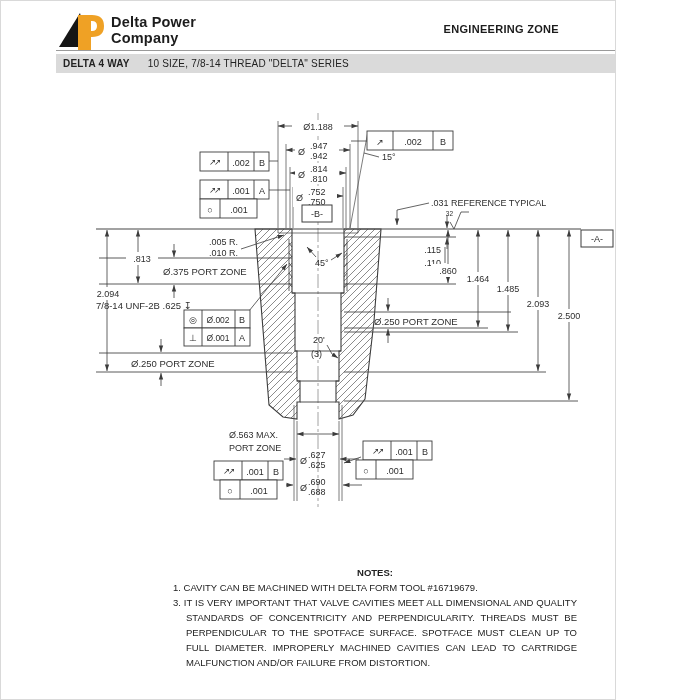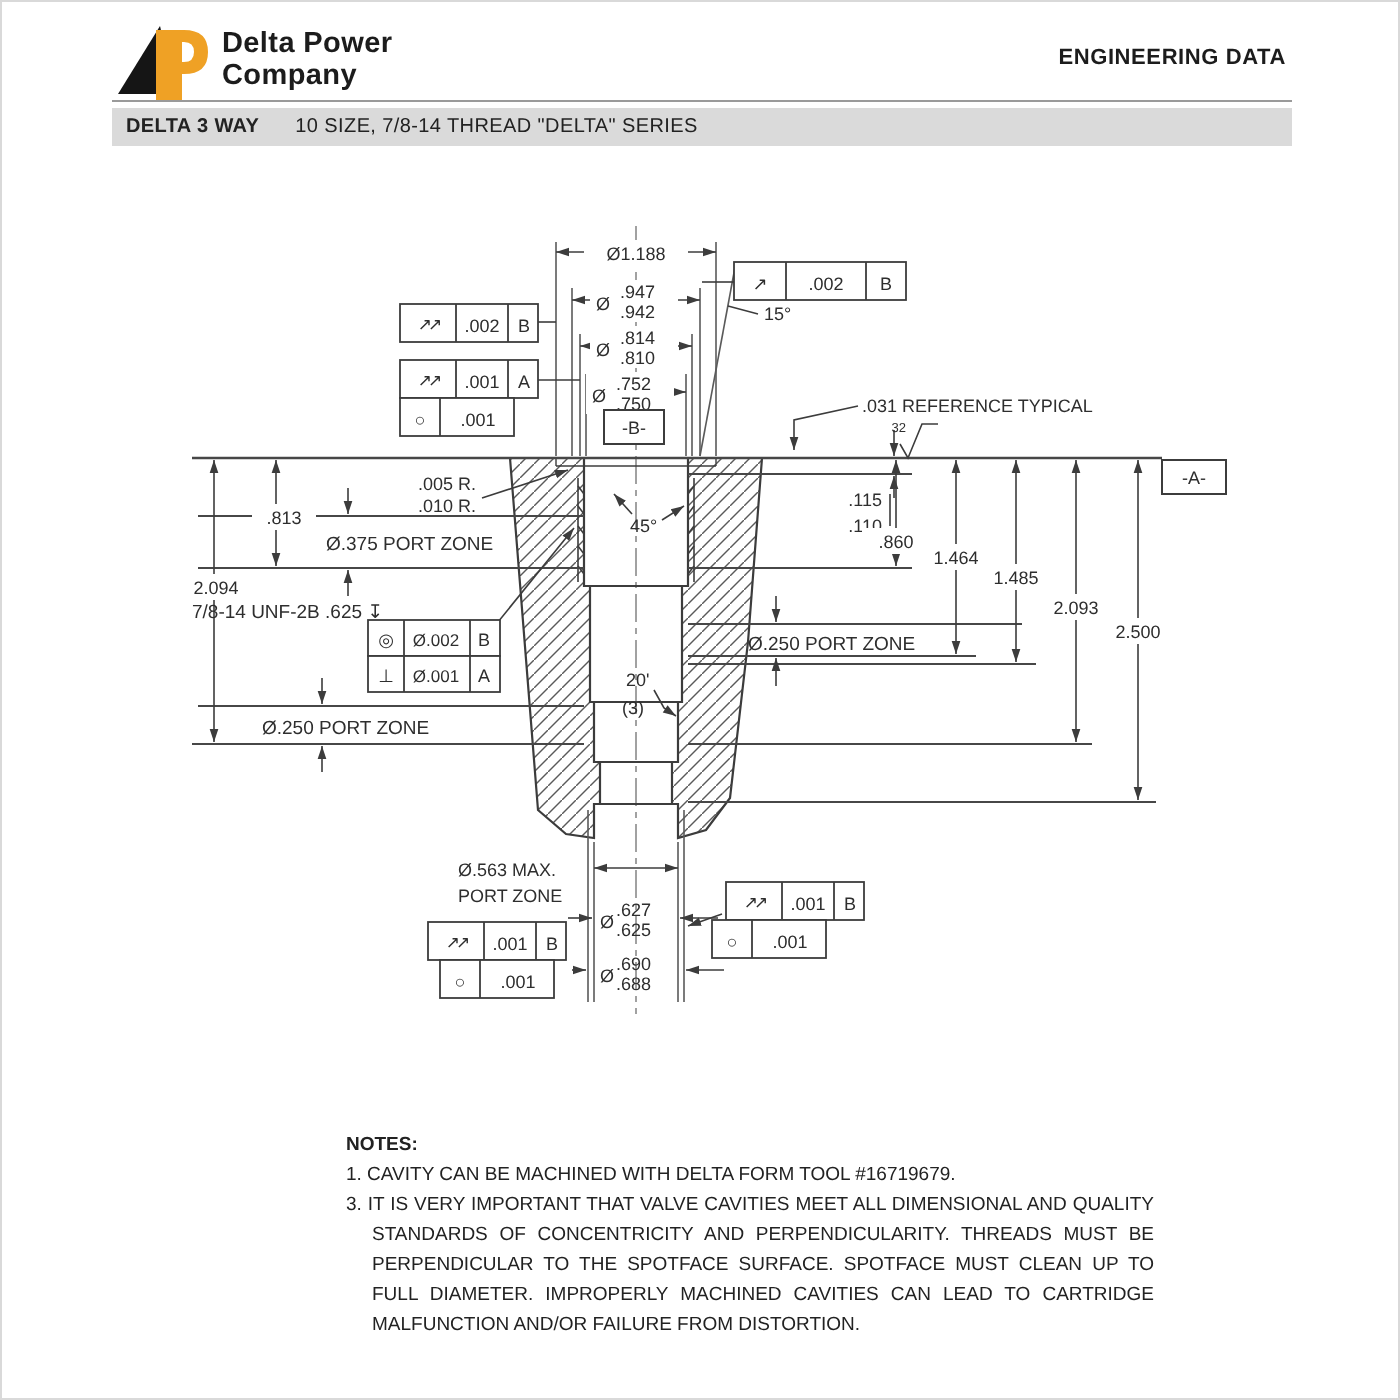--- a/index.html
+++ b/index.html
@@ -1,51 +1,51 @@
 <!DOCTYPE html>
 <html><head>
 <meta charset="utf-8">
 <style>
   html,body{margin:0;padding:0;background:#fff;}
-  .page{width:700px;height:700px;position:relative;background:#fff;border:1px solid #d9d9d9;box-sizing:border-box;overflow:hidden;
+  .page{width:616px;height:700px;position:relative;background:#fff;border:1px solid #d9d9d9;box-sizing:border-box;overflow:hidden;
         font-family:"Liberation Sans","DejaVu Sans",sans-serif;}
   .abs{position:absolute;}
   
   .company{left:110px;top:13px;font-size:14.5px;font-weight:bold;color:#1c1c1c;line-height:16px;letter-spacing:.2px;}
   .engdata{right:56px;top:22px;font-size:11px;font-weight:bold;color:#1c1c1c;letter-spacing:.3px;}
   .rule{left:55px;top:49px;width:590px;height:1px;background:#9a9a9a;}
   .titlebar{left:55px;top:53px;width:590px;height:19px;background:#dadada;line-height:19px;font-size:10px;color:#222;}
   .titlebar .b{font-weight:bold;margin-left:7px;letter-spacing:.2px;}
   .titlebar .d{margin-left:18px;letter-spacing:.2px;}
   
   .notes{left:172px;top:564px;width:404px;font-size:9.5px;color:#222;line-height:15px;}
-  .notes .nt{font-weight:bold;}
+  .notes .nt{font-weight:bold;text-align:center;}
   .notes .ni{text-align:justify;padding-left:13px;text-indent:-13px;}
   
   .t{font-family:"Liberation Sans","DejaVu Sans",sans-serif;fill:#2e2e2e;}
   .t9{font-size:9px;}  .t85{font-size:8.5px;} .t95{font-size:9.5px;} .t6{font-size:6.5px;}
   svg line,svg polyline,svg path{vector-effect:non-scaling-stroke;}
 </style>
 </head>
 <body>
 
 <div class="page">
 
   <svg class="abs" style="left:57px;top:9px" width="50" height="42" viewBox="0 0 50 42">
     <polygon points="1,37 22,3 30,37" fill="#151515"></polygon>
     <path fill="#EFA125" d="M20,5 h14 q12,0 12,11 q0,11 -12,11 h-1 v14 h-13 z M33,11 v10 h1 q5,0 5,-5 q0,-5 -5,-5 z"></path>
   </svg>
   <div class="abs company">
     <div>Delta Power</div>
     <div>Company</div>
   </div>
-  <div class="abs engdata">ENGINEERING DATA</div>
+  <div class="abs engdata">ENGINEERING ZONE</div>
   <div class="abs rule"></div>
   <div class="abs titlebar">
-    <span class="b">DELTA 3 WAY</span><span class="d">10 SIZE, 7/8-14 THREAD "DELTA" SERIES</span>
+    <span class="b">DELTA 4 WAY</span><span class="d">10 SIZE, 7/8-14 THREAD "DELTA" SERIES</span>
   </div>
 
   <svg class="abs" style="left:0;top:0" width="700" height="700" viewBox="0 0 700 700">
     <defs>
       <pattern id="hatch" width="7" height="7" patternUnits="userSpaceOnUse">
         <path d="M0,7 L7,0" stroke="#5a5a5a" stroke-width="0.7"></path>
       </pattern>
       <marker id="arr" viewBox="0 0 10 8" refX="9.3" refY="4" markerWidth="9" markerHeight="7" orient="auto-start-reverse">
         <path d="M0,0.9 L9.3,4 L0,7.1 Z" fill="#3c3c3c"></path>
       </marker>

